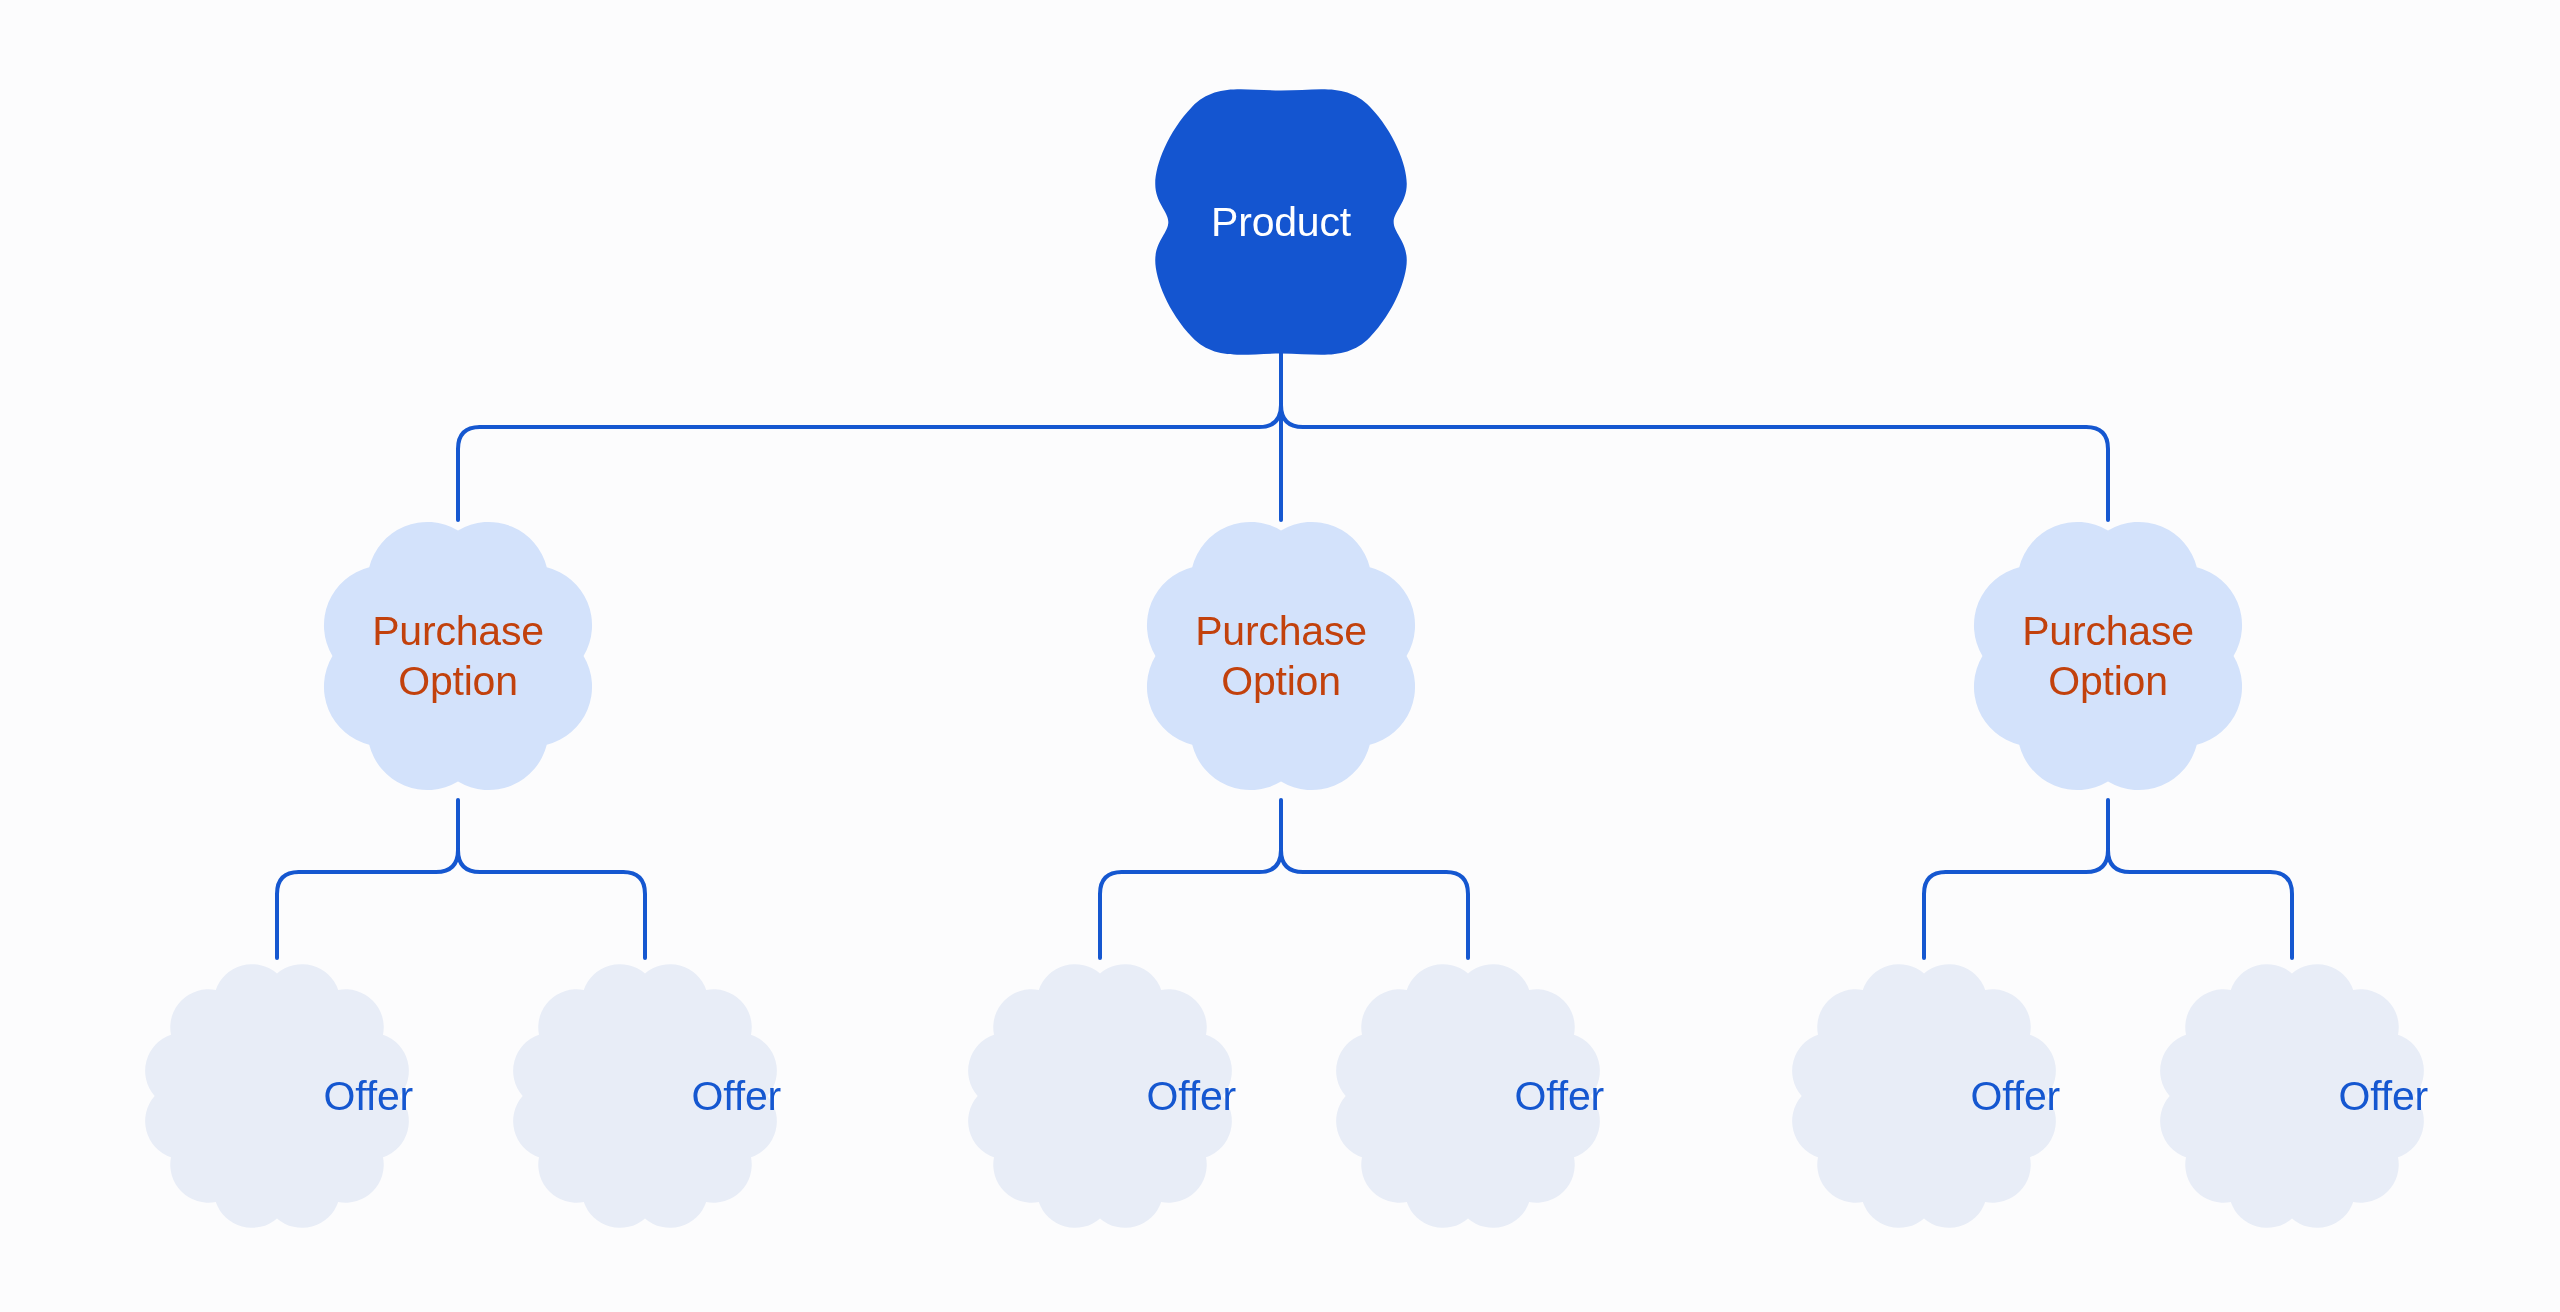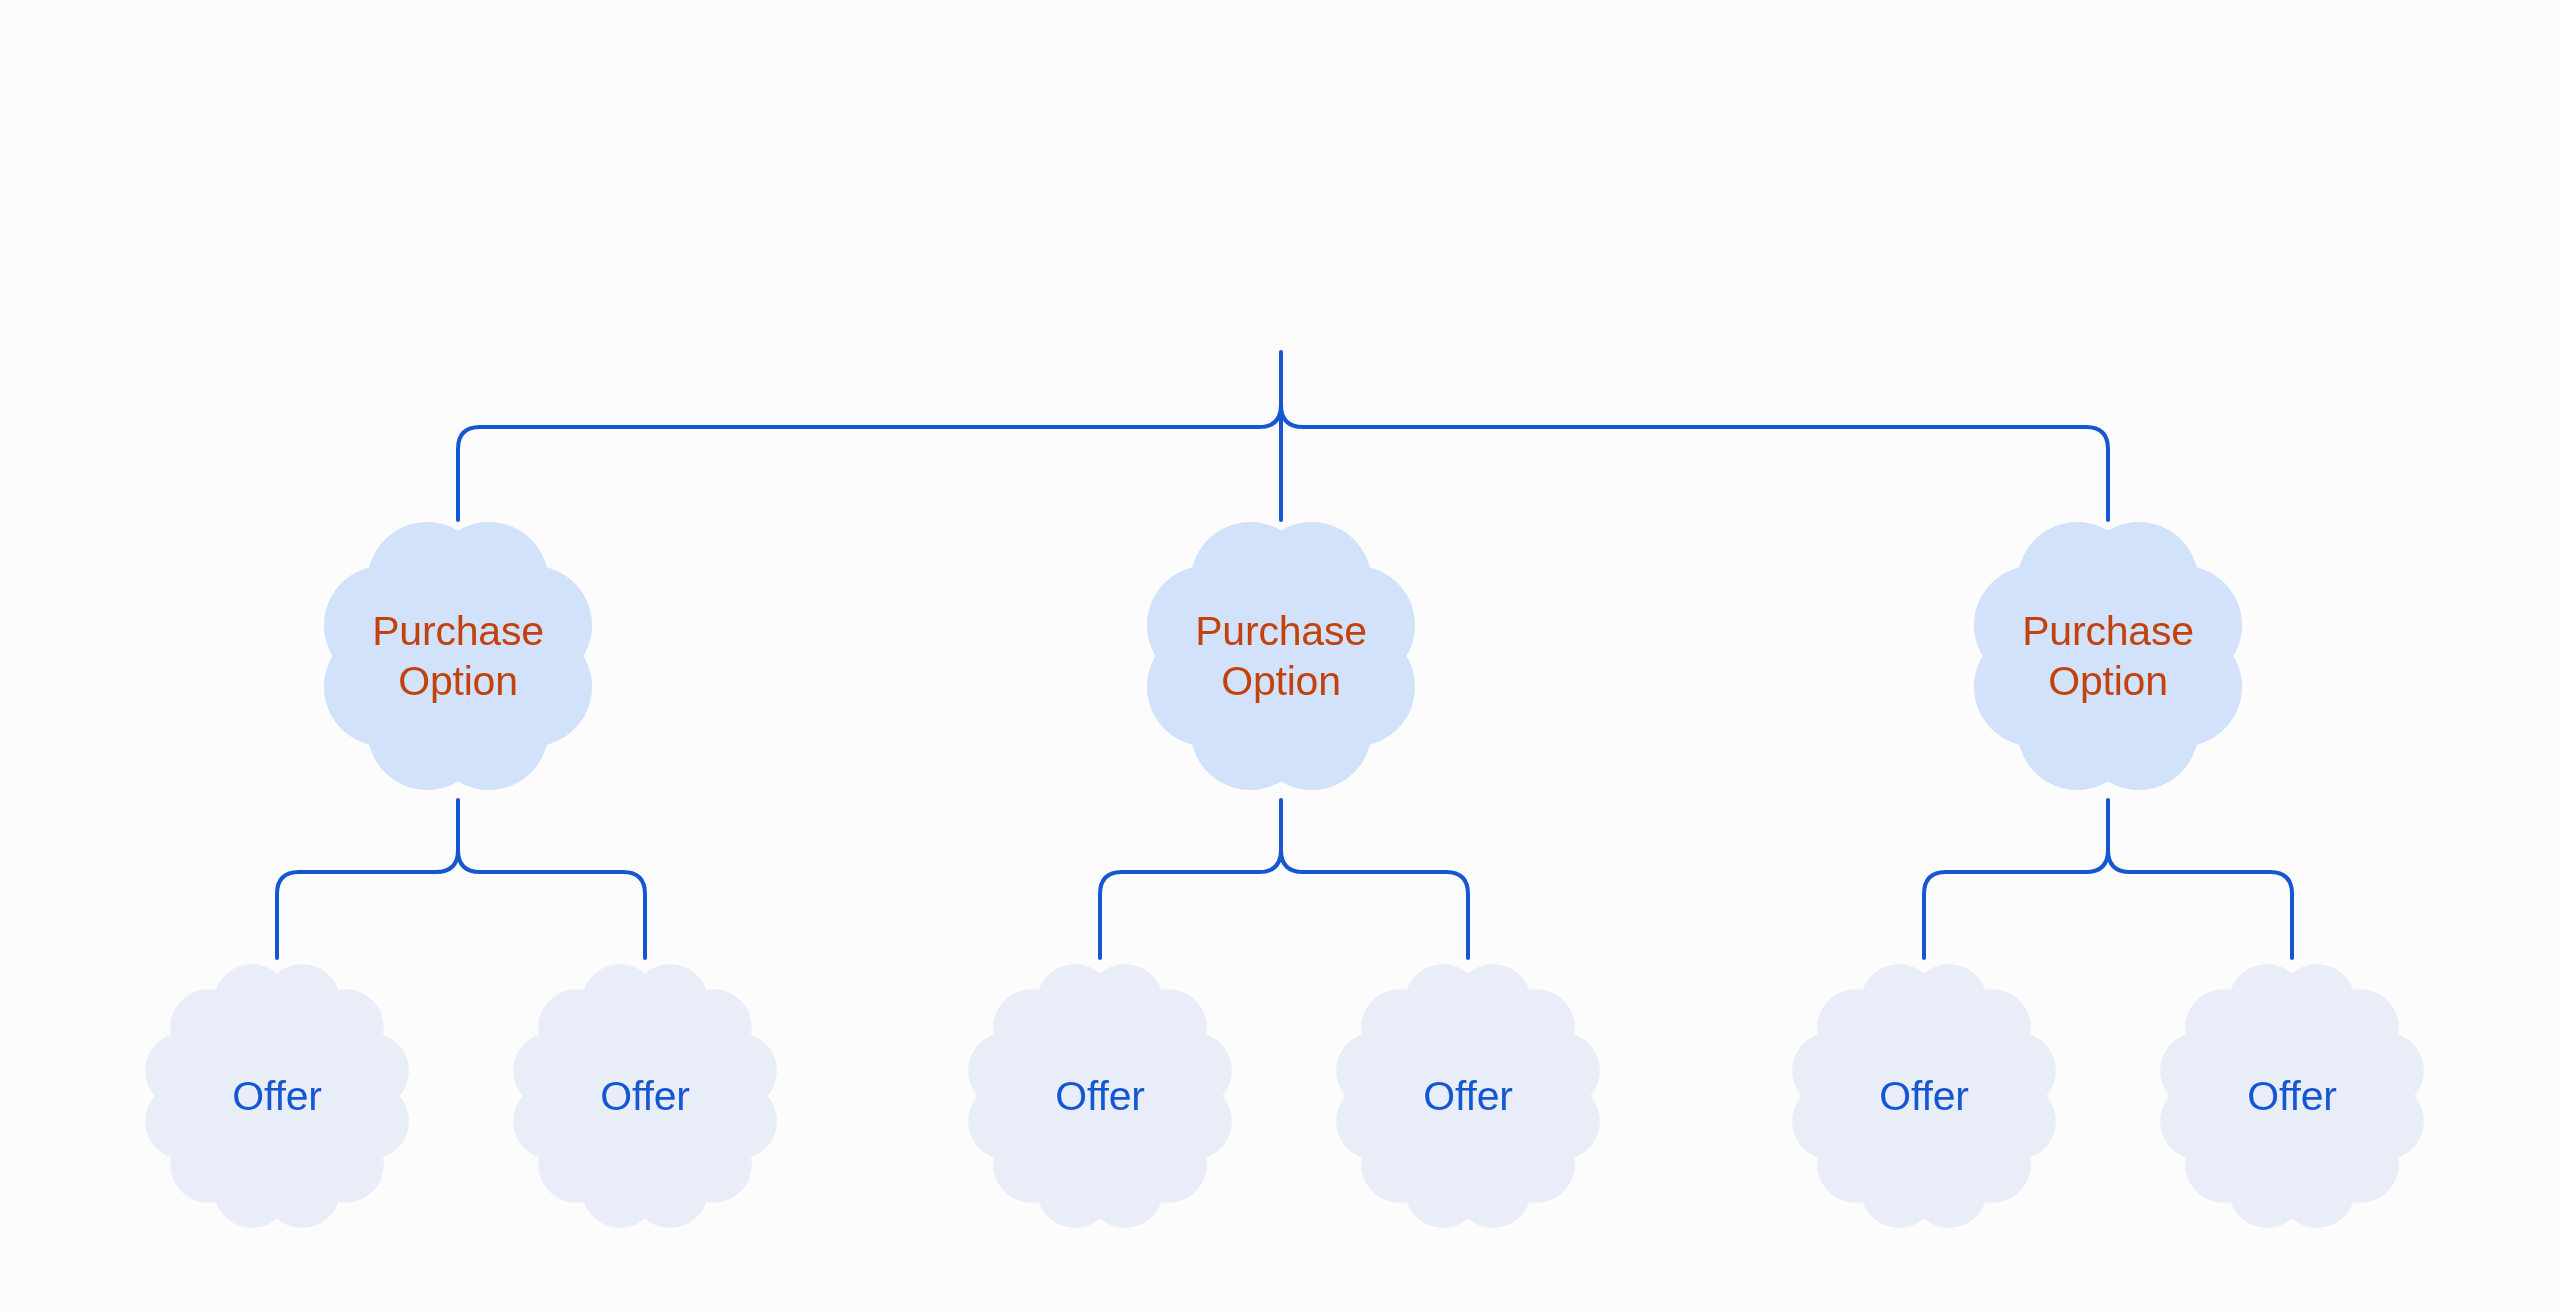--- a/index.html
+++ b/index.html
@@ -75,20 +75,21 @@
   .node-mid .node-label {
     color: #c2410c;
     font-size: 41px;
     font-weight: 400;
   }
   
   .node-leaf {
     width: 272px;
     height: 296px;
     top: 948px;
+    justify-content: flex-end;
   }
   .node-leaf .node-label {
     color: #1557d0;
     font-size: 41px;
     font-weight: 400;
   }
 </style>
 </head>
 <body>
 
@@ -115,20 +116,38 @@
         <path d="M 2108 800 L 2108 850"></path>
         <path d="M 2108 850 Q 2108 872 2086 872 L 1946 872"></path>
         <path d="M 1946 872 Q 1924 872 1924 894 L 1924 958"></path>
         <path d="M 2108 850 Q 2108 872 2130 872 L 2270 872"></path>
         <path d="M 2270 872 Q 2292 872 2292 894 L 2292 958"></path>
       </g>
   </svg>
 
   <div id="nodes-layer">
 
+    <div class="node node-root">
+      <svg class="node-svg" viewBox="0 0 200 200" preserveAspectRatio="none" xmlns="http://www.w3.org/2000/svg">
+        <path d="M100 4
+                 C 128 4 150 -2 168 16
+                 C 186 34 196 58 196 72
+                 C 196 86 186 92 186 100
+                 C 186 108 196 114 196 128
+                 C 196 142 186 166 168 184
+                 C 150 202 128 196 100 196
+                 C 72 196 50 202 32 184
+                 C 14 166 4 142 4 128
+                 C 4 114 14 108 14 100
+                 C 14 92 4 86 4 72
+                 C 4 58 14 34 32 16
+                 C 50 -2 72 4 100 4 Z" fill="#1455d0"></path>
+      </svg>
+      <span class="node-label">Product</span>
+    </div>
 
     <div class="node node-mid" style="left:312px">
       <svg class="node-svg" viewBox="0 0 200 200" xmlns="http://www.w3.org/2000/svg">
         <path class="flower8" fill="#d3e2fb" d="M 100.00 14.00 A 41.00 41.00 0 0 1 160.81 39.19 A 41.00 41.00 0 0 1 186.00 100.00 A 41.00 41.00 0 0 1 160.81 160.81 A 41.00 41.00 0 0 1 100.00 186.00 A 41.00 41.00 0 0 1 39.19 160.81 A 41.00 41.00 0 0 1 14.00 100.00 A 41.00 41.00 0 0 1 39.19 39.19 A 41.00 41.00 0 0 1 100.00 14.00 Z"></path>
       </svg>
       <span class="node-label">Purchase
 Option</span>
     </div>
 
     <div class="node node-mid" style="left:1135px">

